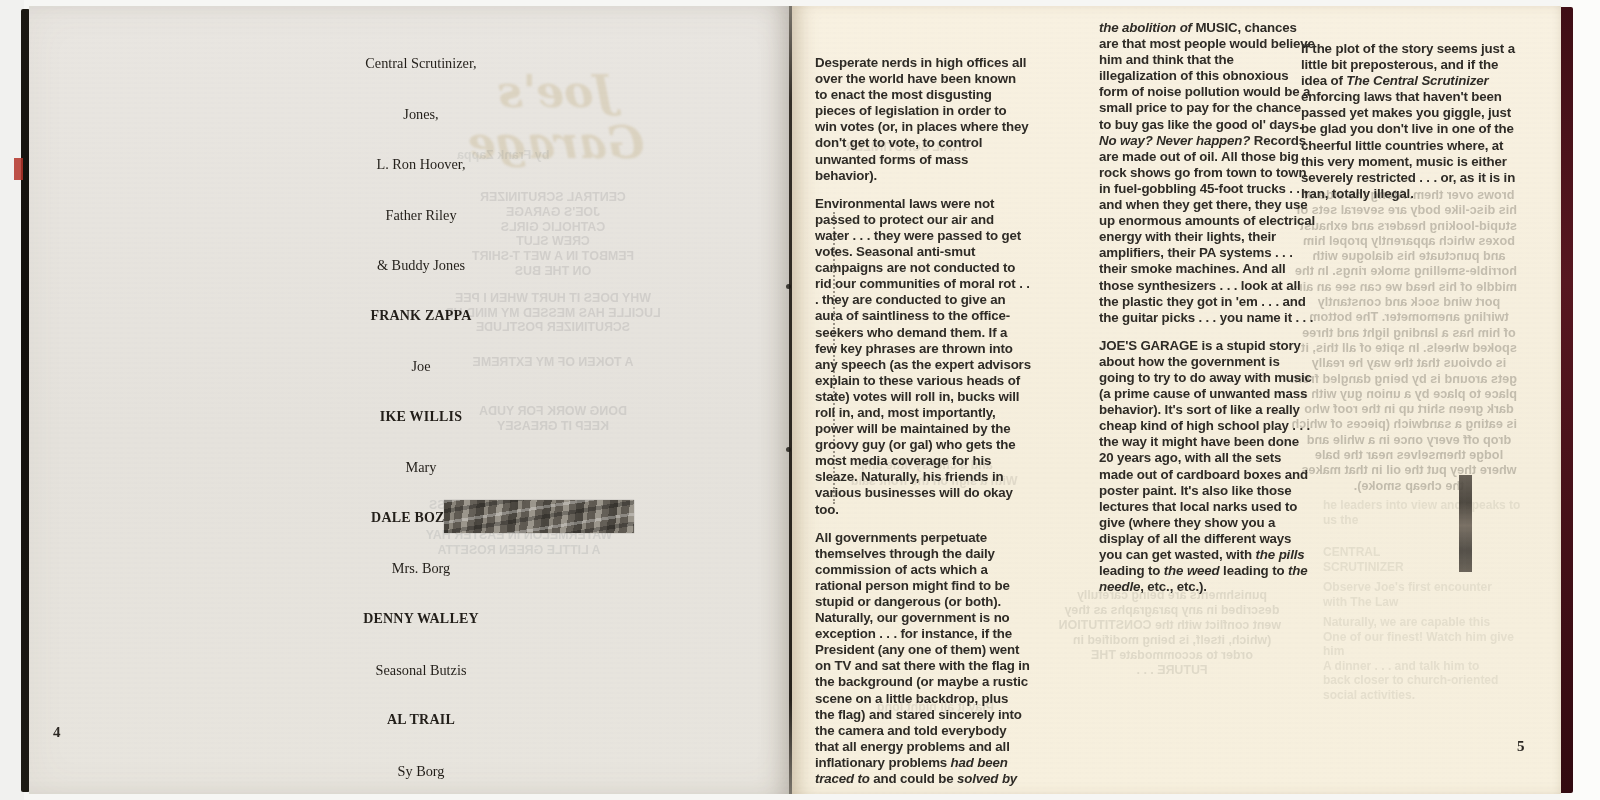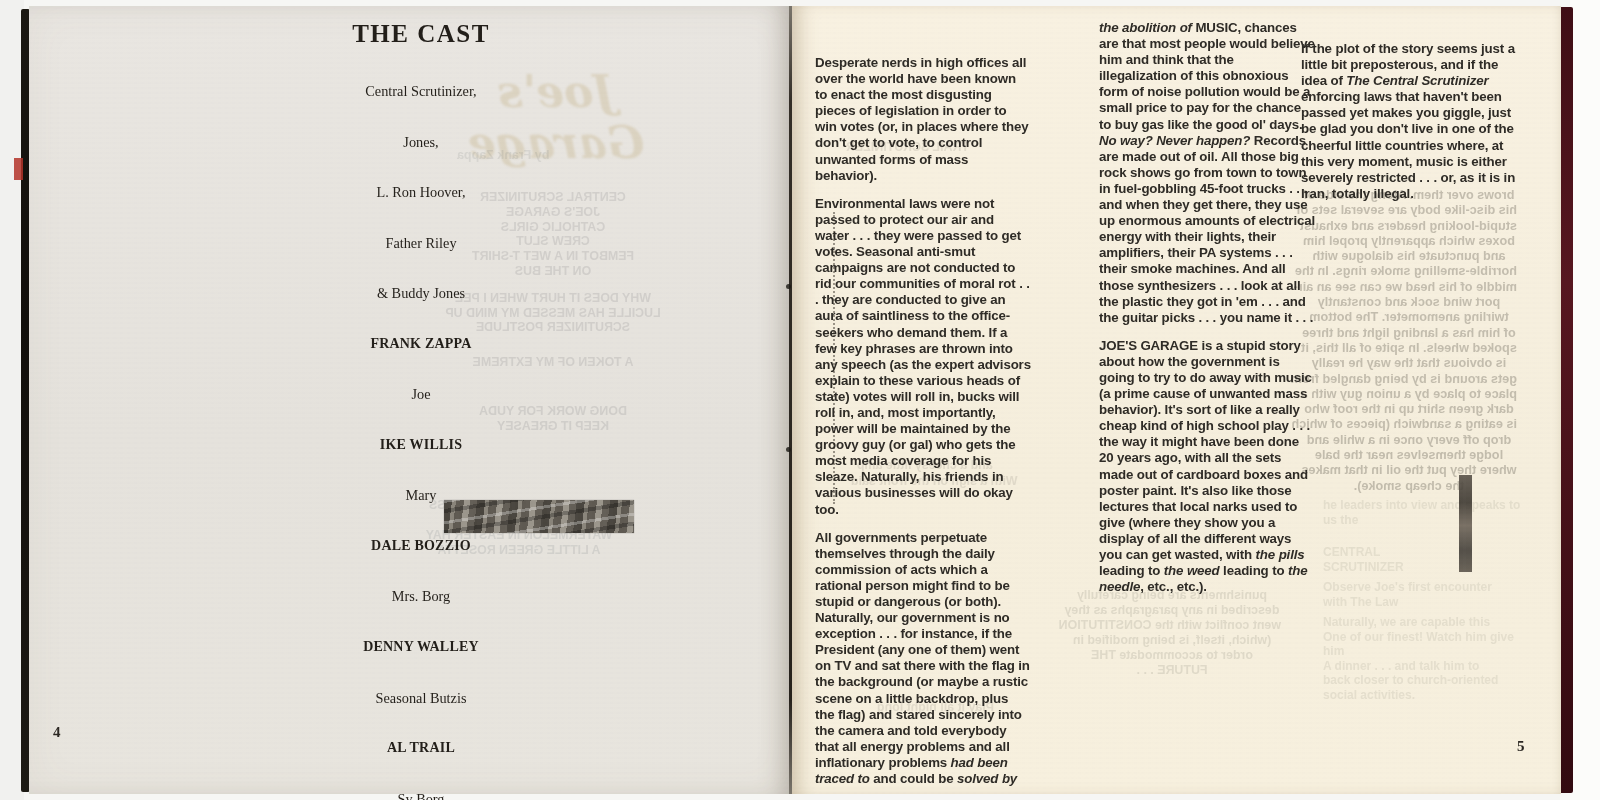--- a/index.html
+++ b/index.html
@@ -118,21 +118,20 @@
         <div>HE USED TO CUT THE GRASS</div>
         <div>PACKARD GOOSE</div>
         <div>WATERMELON IN EASTER HAY</div>
         <div>A LITTLE GREEN ROSETTA</div>
       </div>
     <div class="ghost mirror" id="g-left-misc">
         <div style="position: absolute; left: 428px; top: 142px;">by Frank Zappa</div>
       </div>
 
     <div id="cast-block">
-      <div id="cast-title">THE CAST</div>
       <div id="cast-list">
           <div class="cast-line role">Central Scrutinizer,</div>
           <div class="cast-line role">Jones,</div>
           <div class="cast-line role">L. Ron Hoover,</div>
           <div class="cast-line role">Father Riley</div>
           <div class="cast-line role">&amp; Buddy Jones</div>
           <div class="cast-line name">FRANK ZAPPA</div>
           <div class="cast-line role">Joe</div>
           <div class="cast-line name">IKE WILLIS</div>
           <div class="cast-line role">Mary</div>

